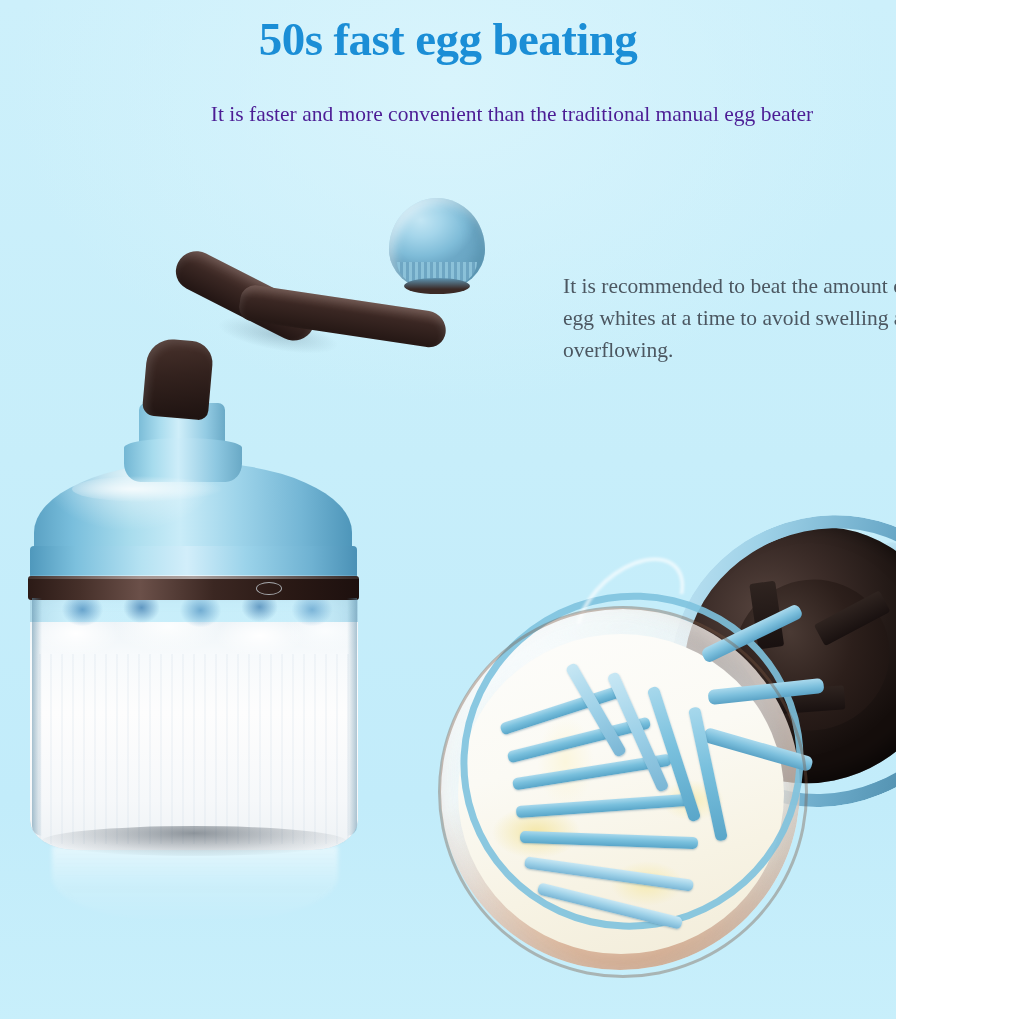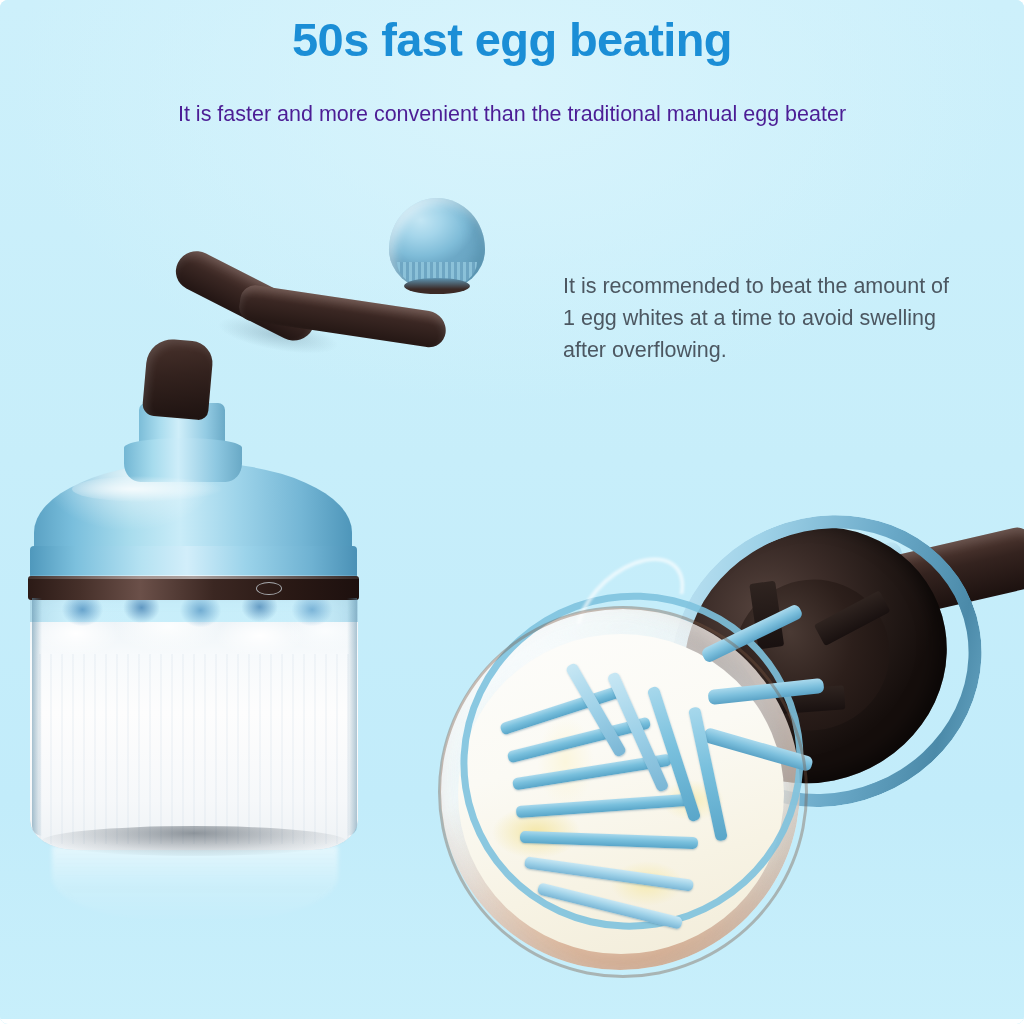--- a/index.html
+++ b/index.html
@@ -3,26 +3,25 @@
 <meta charset="utf-8">
 <title>50s fast egg beating</title>
 <style>
   html, body {
     margin: 0;
     padding: 0;
     background: #ffffff;
   }
   #page {
     position: relative;
-    width: 1024px;
+    width: 896px;
     height: 1024px;
     overflow: hidden;
     background: #c9effb;
-    font-family: Liberation Sans, sans-serif;
-    border-radius: 8px;
+    font-family: Liberation Serif, serif;
     -webkit-font-smoothing: antialiased;
   }
   
   #bg-wash {
     position: absolute;
     inset: 0;
     background:
       radial-gradient(ellipse 70% 45% at 50% 8%, #d8f4fc 0%, rgba(216,244,252,0) 70%),
       linear-gradient(180deg, #cdf0fb 0%, #c7eefa 45%, #c2ecfa 78%, #c8effb 100%);
   }

